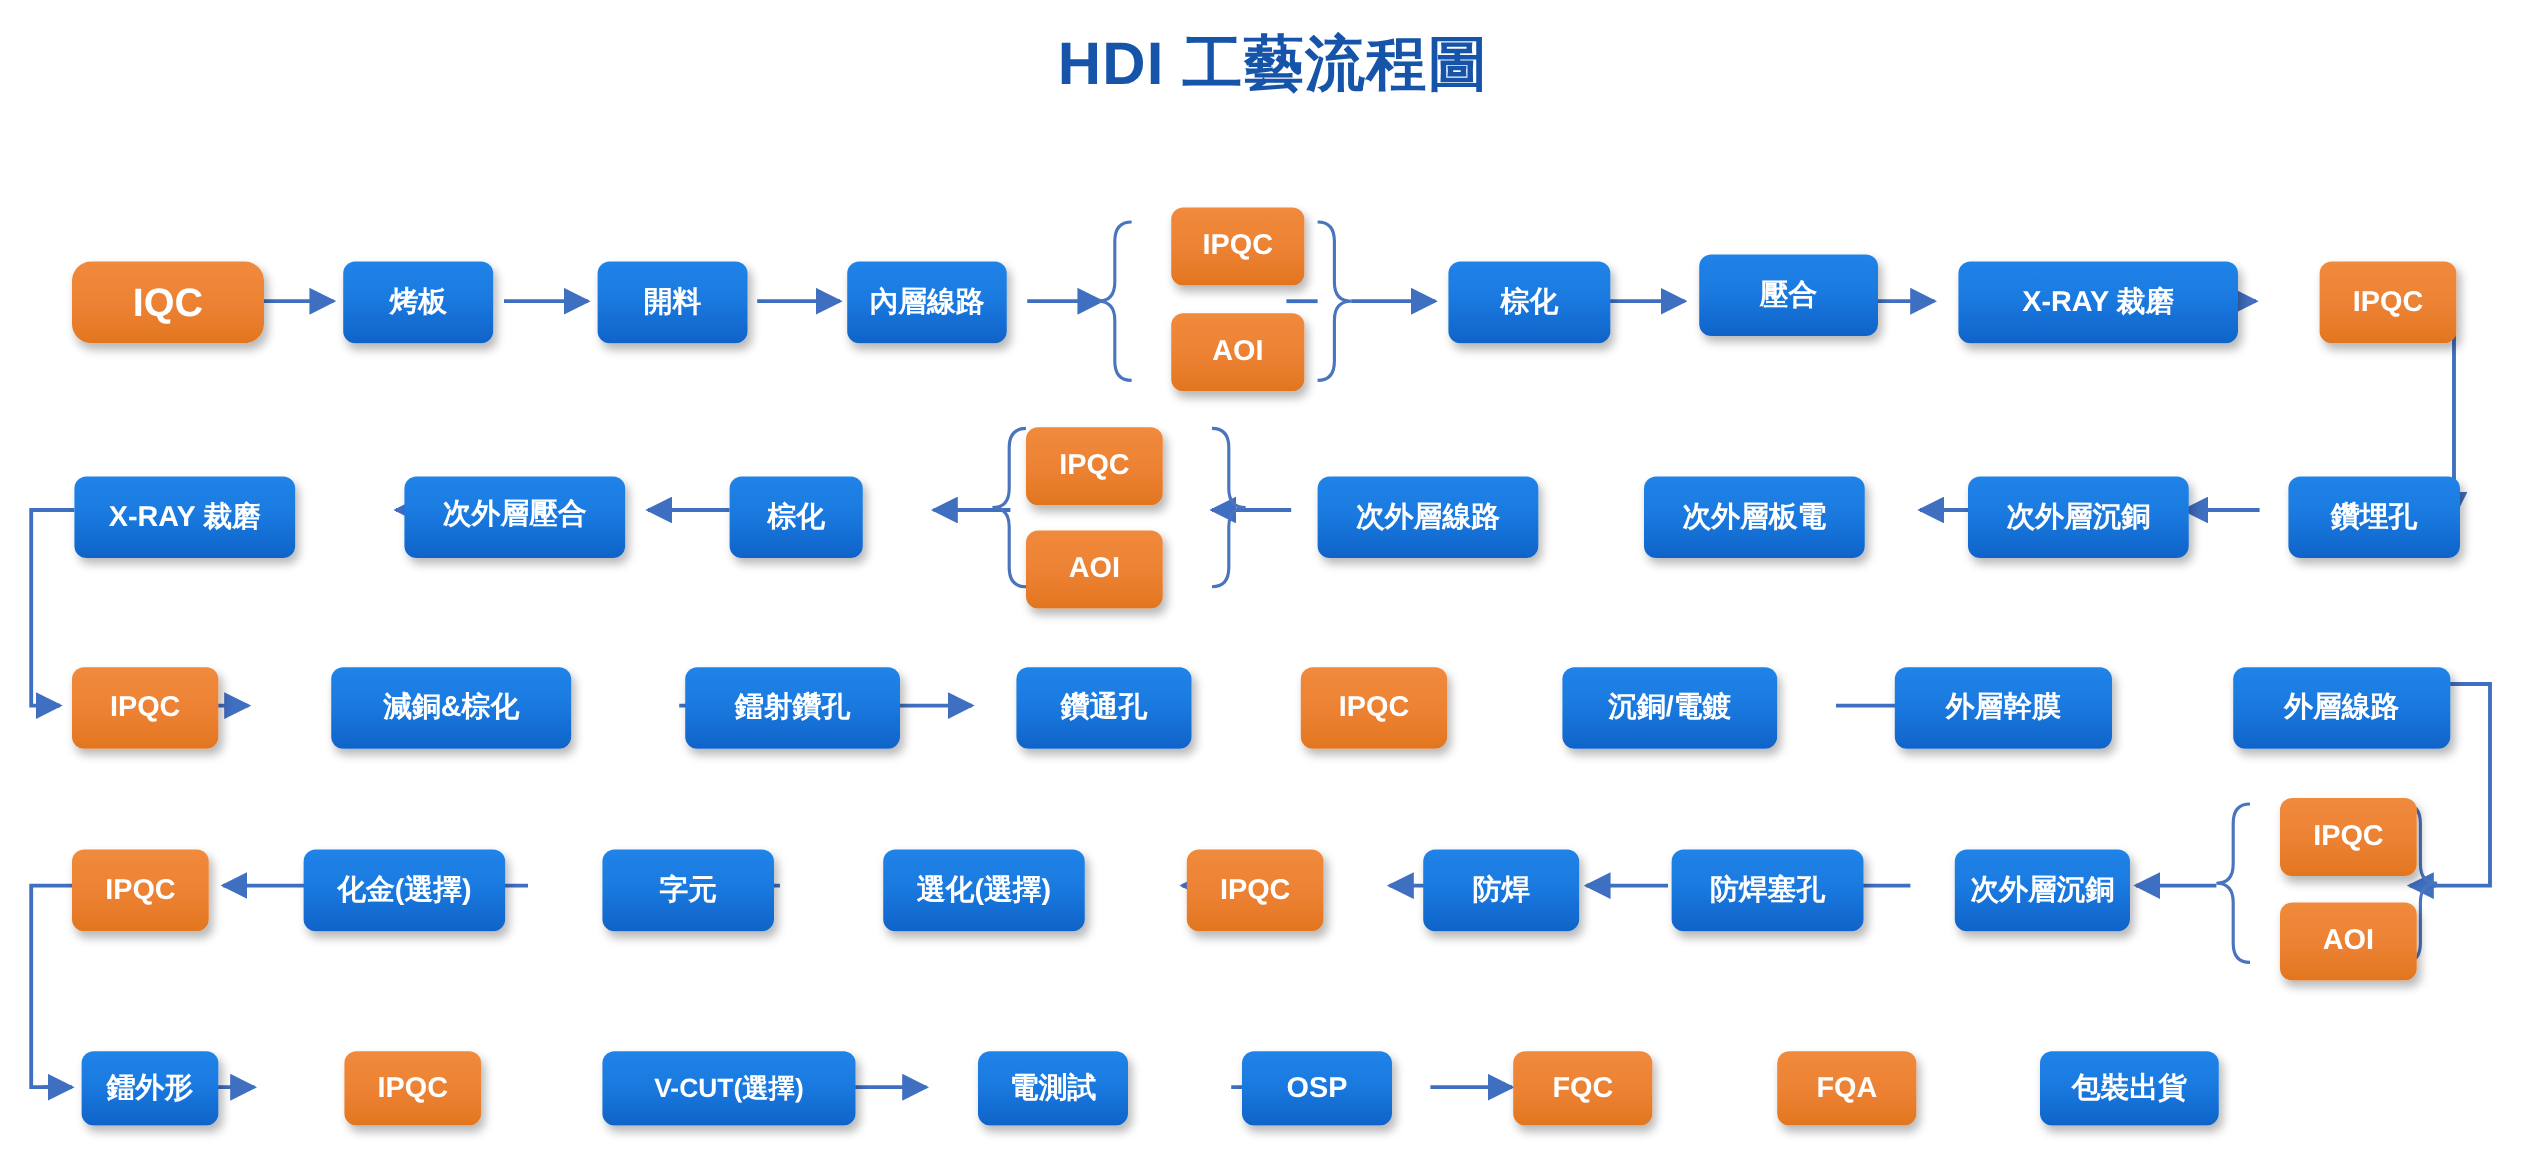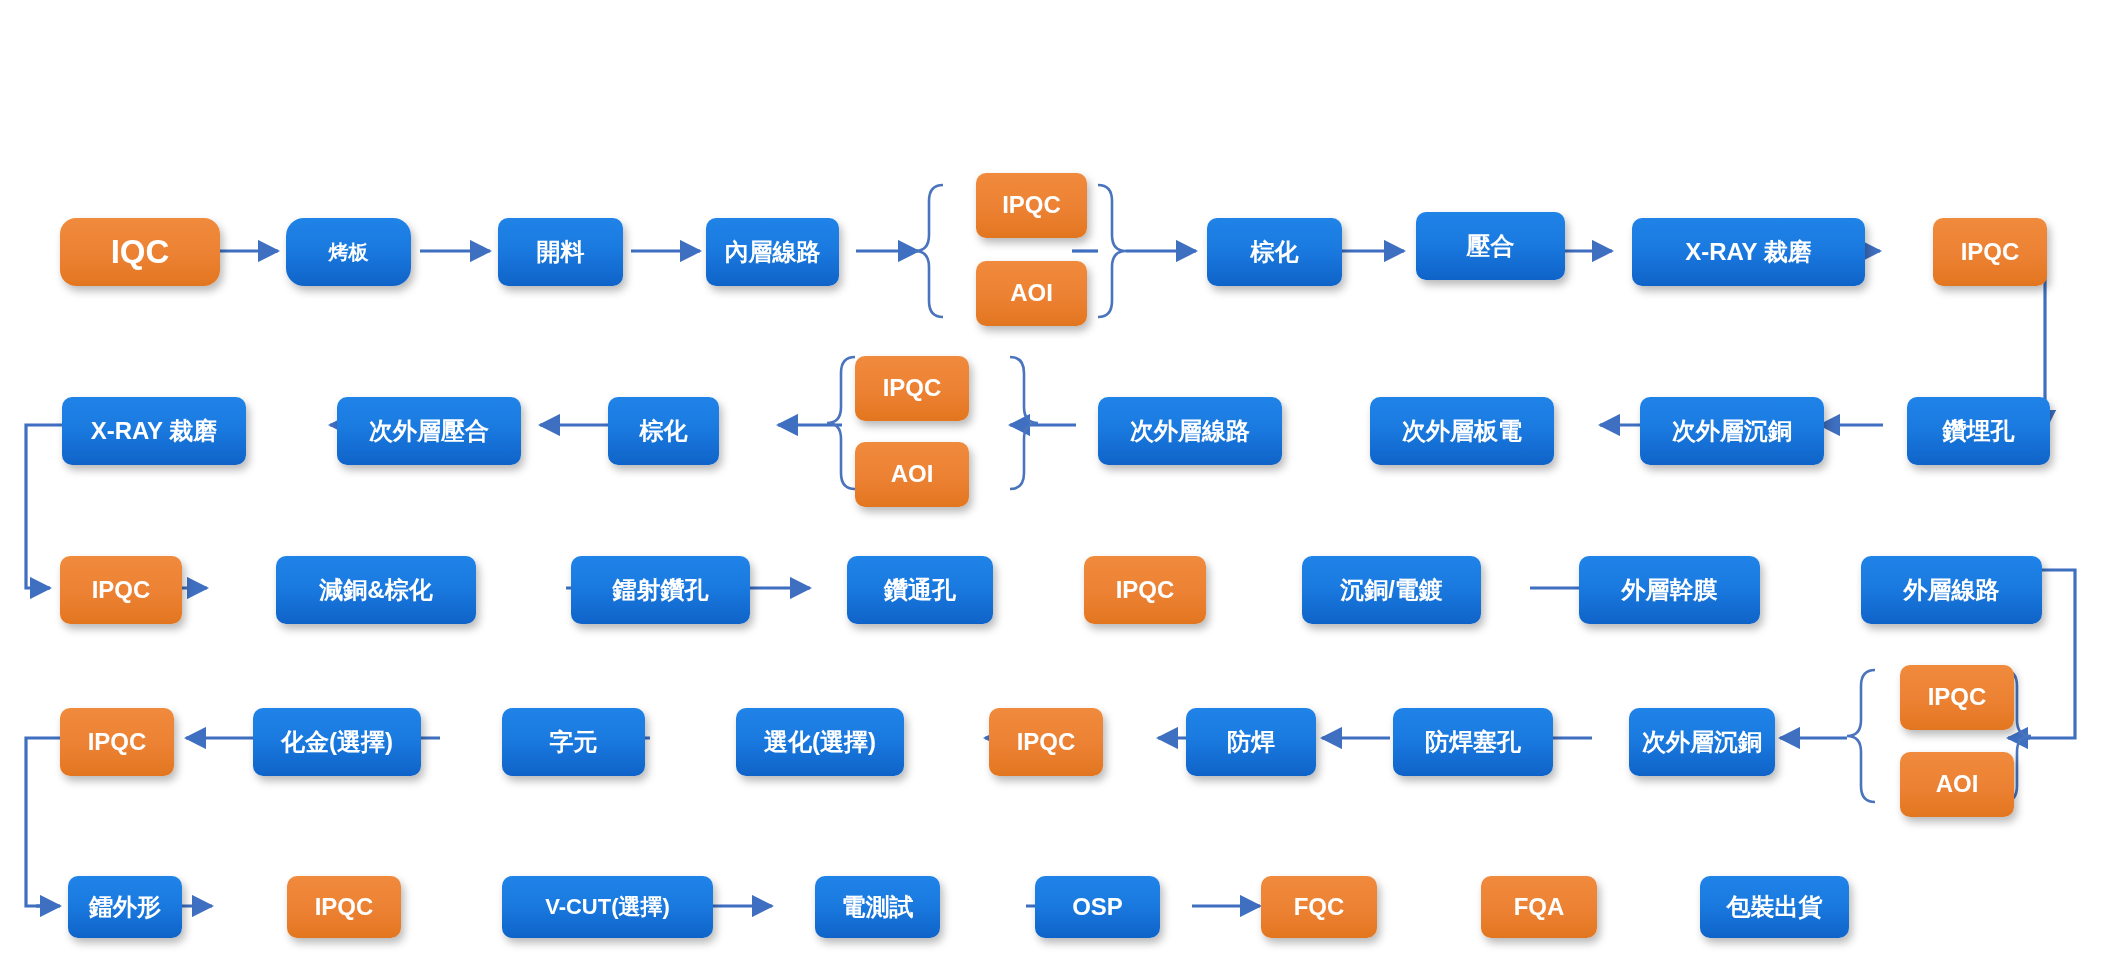--- a/index.html
+++ b/index.html
@@ -32,20 +32,21 @@
   }
   .node.orange{
     background:linear-gradient(180deg,#f08a3c 0%,#ec8133 55%,#e2761f 100%);
   }
 </style>
 </head>
 <body>
 
 <div id="canvas">
 
+  <div class="title">HDI 工藝流程圖</div>
 
   <svg id="wires" viewBox="0 0 2122 968" xmlns="http://www.w3.org/2000/svg">
     <defs>
       <marker id="ar" viewBox="0 0 10 10" refX="9" refY="5" markerWidth="7" markerHeight="7" orient="auto-start-reverse">
         <path d="M 0 0 L 10 5 L 0 10 z" fill="#3f6fc0"></path>
       </marker>
     </defs>
     <g stroke="#3f6fc0" stroke-width="3.2" fill="none" marker-end="url(#ar)">
 
       <line x1="208" y1="251" x2="278" y2="251"></line>
@@ -140,37 +141,37 @@
       <line x1="538" y1="906" x2="606" y2="906"></line>
       <line x1="704" y1="906" x2="772" y2="906"></line>
       <line x1="862" y1="906" x2="930" y2="906"></line>
       <line x1="1026" y1="906" x2="1094" y2="906"></line>
       <line x1="1192" y1="906" x2="1260" y2="906"></line>
     </g>
   </svg>
 
   <div id="nodes">
       <div class="node orange" style="left: 60px; top: 218px; width: 160px; height: 68px; font-size: 33px; border-radius: 16px;">IQC</div>
-      <div class="node blue" style="left: 286px; top: 218px; width: 125px; height: 68px; font-size: 20px; border-radius: 18px;">烤板</div>
+      <div class="node blue" style="left: 286px; top: 218px; width: 125px; height: 68px; font-size: 24px;">烤板</div>
       <div class="node blue" style="left: 498px; top: 218px; width: 125px; height: 68px; font-size: 24px;">開料</div>
       <div class="node blue" style="left: 706px; top: 218px; width: 133px; height: 68px; font-size: 24px;">內層線路</div>
       <div class="node orange" style="left: 976px; top: 173px; width: 111px; height: 65px; font-size: 24px;">IPQC</div>
       <div class="node orange" style="left: 976px; top: 261px; width: 111px; height: 65px; font-size: 24px;">AOI</div>
       <div class="node blue" style="left: 1207px; top: 218px; width: 135px; height: 68px; font-size: 24px;">棕化</div>
       <div class="node blue" style="left: 1416px; top: 212px; width: 149px; height: 68px; font-size: 24px;">壓合</div>
       <div class="node blue" style="left: 1632px; top: 218px; width: 233px; height: 68px; font-size: 24px;">X-RAY 裁磨</div>
       <div class="node orange" style="left: 1933px; top: 218px; width: 114px; height: 68px; font-size: 24px;">IPQC</div>
       <div class="node blue" style="left: 1907px; top: 397px; width: 143px; height: 68px; font-size: 24px;">鑽埋孔</div>
       <div class="node blue" style="left: 1640px; top: 397px; width: 184px; height: 68px; font-size: 24px;">次外層沉銅</div>
       <div class="node blue" style="left: 1370px; top: 397px; width: 184px; height: 68px; font-size: 24px;">次外層板電</div>
       <div class="node blue" style="left: 1098px; top: 397px; width: 184px; height: 68px; font-size: 24px;">次外層線路</div>
       <div class="node orange" style="left: 855px; top: 356px; width: 114px; height: 65px; font-size: 24px;">IPQC</div>
       <div class="node orange" style="left: 855px; top: 442px; width: 114px; height: 65px; font-size: 24px;">AOI</div>
       <div class="node blue" style="left: 608px; top: 397px; width: 111px; height: 68px; font-size: 24px;">棕化</div>
-      <div class="node blue" style="left: 337px; top: 397px; width: 184px; height: 68px; font-size: 24px;">次外層壓合</div>
+      <div class="node blue" style="left: 337px; top: 397px; width: 184px; height: 68px; font-size: 24px; font-family: Liberation Mono, monospace;">次外層壓合</div>
       <div class="node blue" style="left: 62px; top: 397px; width: 184px; height: 68px; font-size: 24px;">X-RAY 裁磨</div>
       <div class="node orange" style="left: 60px; top: 556px; width: 122px; height: 68px; font-size: 24px;">IPQC</div>
       <div class="node blue" style="left: 276px; top: 556px; width: 200px; height: 68px; font-size: 24px;">減銅&amp;棕化</div>
       <div class="node blue" style="left: 571px; top: 556px; width: 179px; height: 68px; font-size: 24px;">鐳射鑽孔</div>
       <div class="node blue" style="left: 847px; top: 556px; width: 146px; height: 68px; font-size: 24px;">鑽通孔</div>
       <div class="node orange" style="left: 1084px; top: 556px; width: 122px; height: 68px; font-size: 24px;">IPQC</div>
       <div class="node blue" style="left: 1302px; top: 556px; width: 179px; height: 68px; font-size: 24px;">沉銅/電鍍</div>
       <div class="node blue" style="left: 1579px; top: 556px; width: 181px; height: 68px; font-size: 24px;">外層幹膜</div>
       <div class="node blue" style="left: 1861px; top: 556px; width: 181px; height: 68px; font-size: 24px;">外層線路</div>
       <div class="node orange" style="left: 1900px; top: 665px; width: 114px; height: 65px; font-size: 24px;">IPQC</div>

